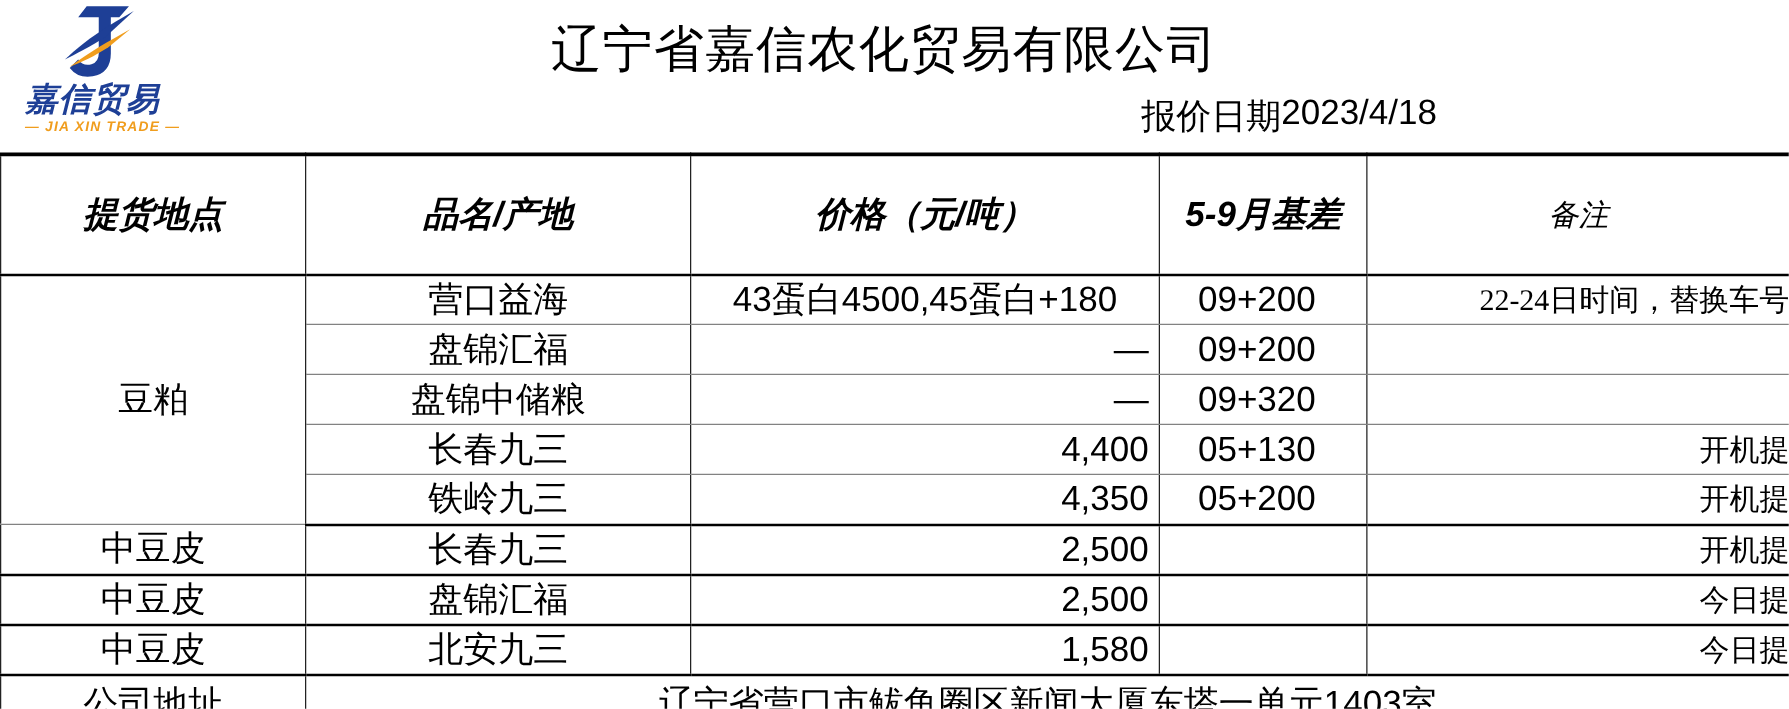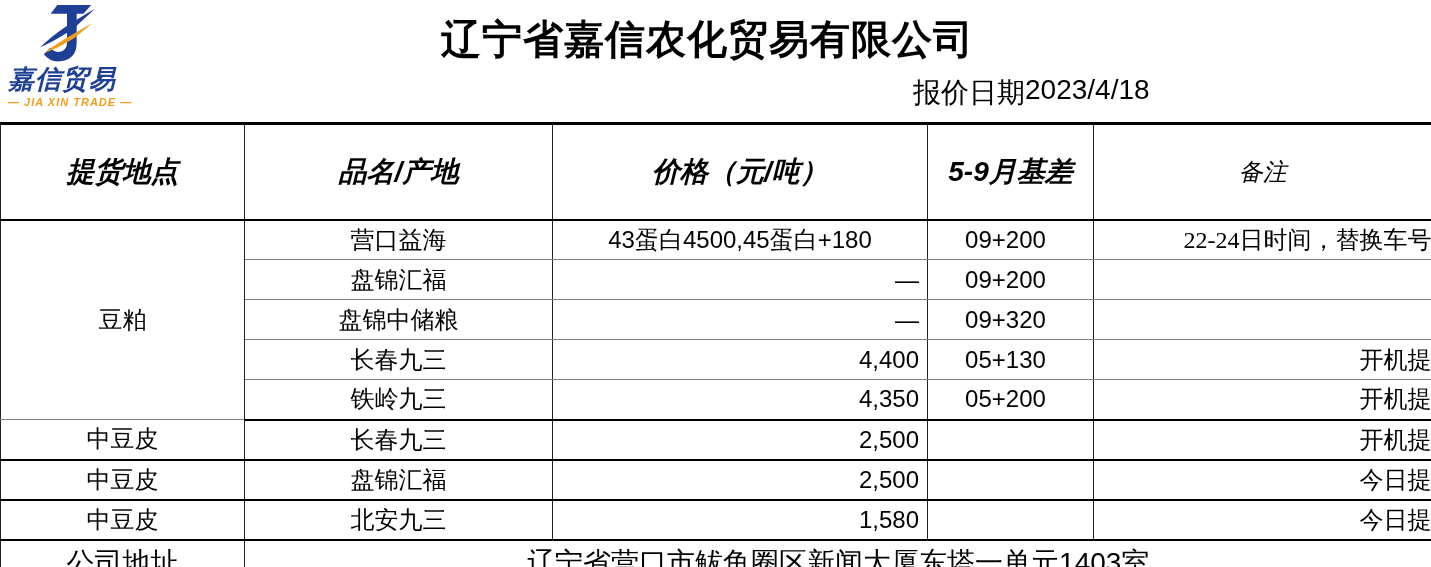--- a/index.html
+++ b/index.html
@@ -7,35 +7,35 @@
   body {
     width: 1431px; height: 567px; overflow: hidden;
     background: #ffffff; color: #000;
     font-family: "Liberation Sans", sans-serif;
   }
   .page { position: relative; width: 1431px; height: 567px; }
 
   
   .topbar { position: relative; height: 122px; }
 
-  .logo { position: absolute; left: 8px; top: 4px; width: 185px; }
+  .logo { position: absolute; left: 20px; top: 4px; width: 185px; }
   .logo-mark { display: block; margin-left: 30px; width: 58px; height: 60px; }
   .logo-cn {
     font-size: 26px; font-weight: 700; font-style: italic;
     color: #1e3f96; letter-spacing: 1px; line-height: 1; margin-top: 2px;
     white-space: nowrap;
   }
   .logo-en {
     font-size: 11px; font-weight: 700; font-style: italic;
     color: #f09d1d; letter-spacing: 1px; margin-top: 4px; white-space: nowrap;
   }
 
   .title {
     position: absolute; left: 0; right: 16px; top: 12px; margin: 0;
-    text-align: center; font-size: 40px; font-weight: 700; letter-spacing: 1px;
+    text-align: center; font-size: 40px; font-weight: 400; letter-spacing: 1px;
   }
   .date-line {
     position: absolute; top: 74px; left: 913px;
     font-size: 28px; display: flex; white-space: nowrap;
   }
 
   
   table.quote {
     position: absolute; top: 122px; left: 0; width: 1431px;
     border-collapse: collapse; table-layout: fixed;
@@ -47,21 +47,21 @@
   }
   thead tr { height: 96px; font-style: italic; }
   th { font-size: 28px; font-weight: 600; text-align: center; }
   th { border-bottom: 2px solid #000; }
   th.c-remark {
     font-family: "Liberation Serif", serif;
     font-size: 24px; font-weight: 500; border-right: none;
   }
 
   tbody tr { height: 40px; }
-  tbody td { font-size: 24px; vertical-align: middle; }
+  tbody td { font-size: 28px; vertical-align: middle; }
   tbody tr.thin  td { border-bottom: 1px solid #828282; }
   tbody tr.thick td { border-bottom: 2px solid #000; }
   td.loc, td.origin { text-align: center; }
   td.price { text-align: right; padding-right: 8px; }
   td.price.center { text-align: center; padding-right: 0; }
   td.basis { text-align: center; padding-right: 10px; }
   td.remark {
     text-align: right; border-right: none;
     font-family: "Liberation Serif", serif; font-size: 24px;
   }

